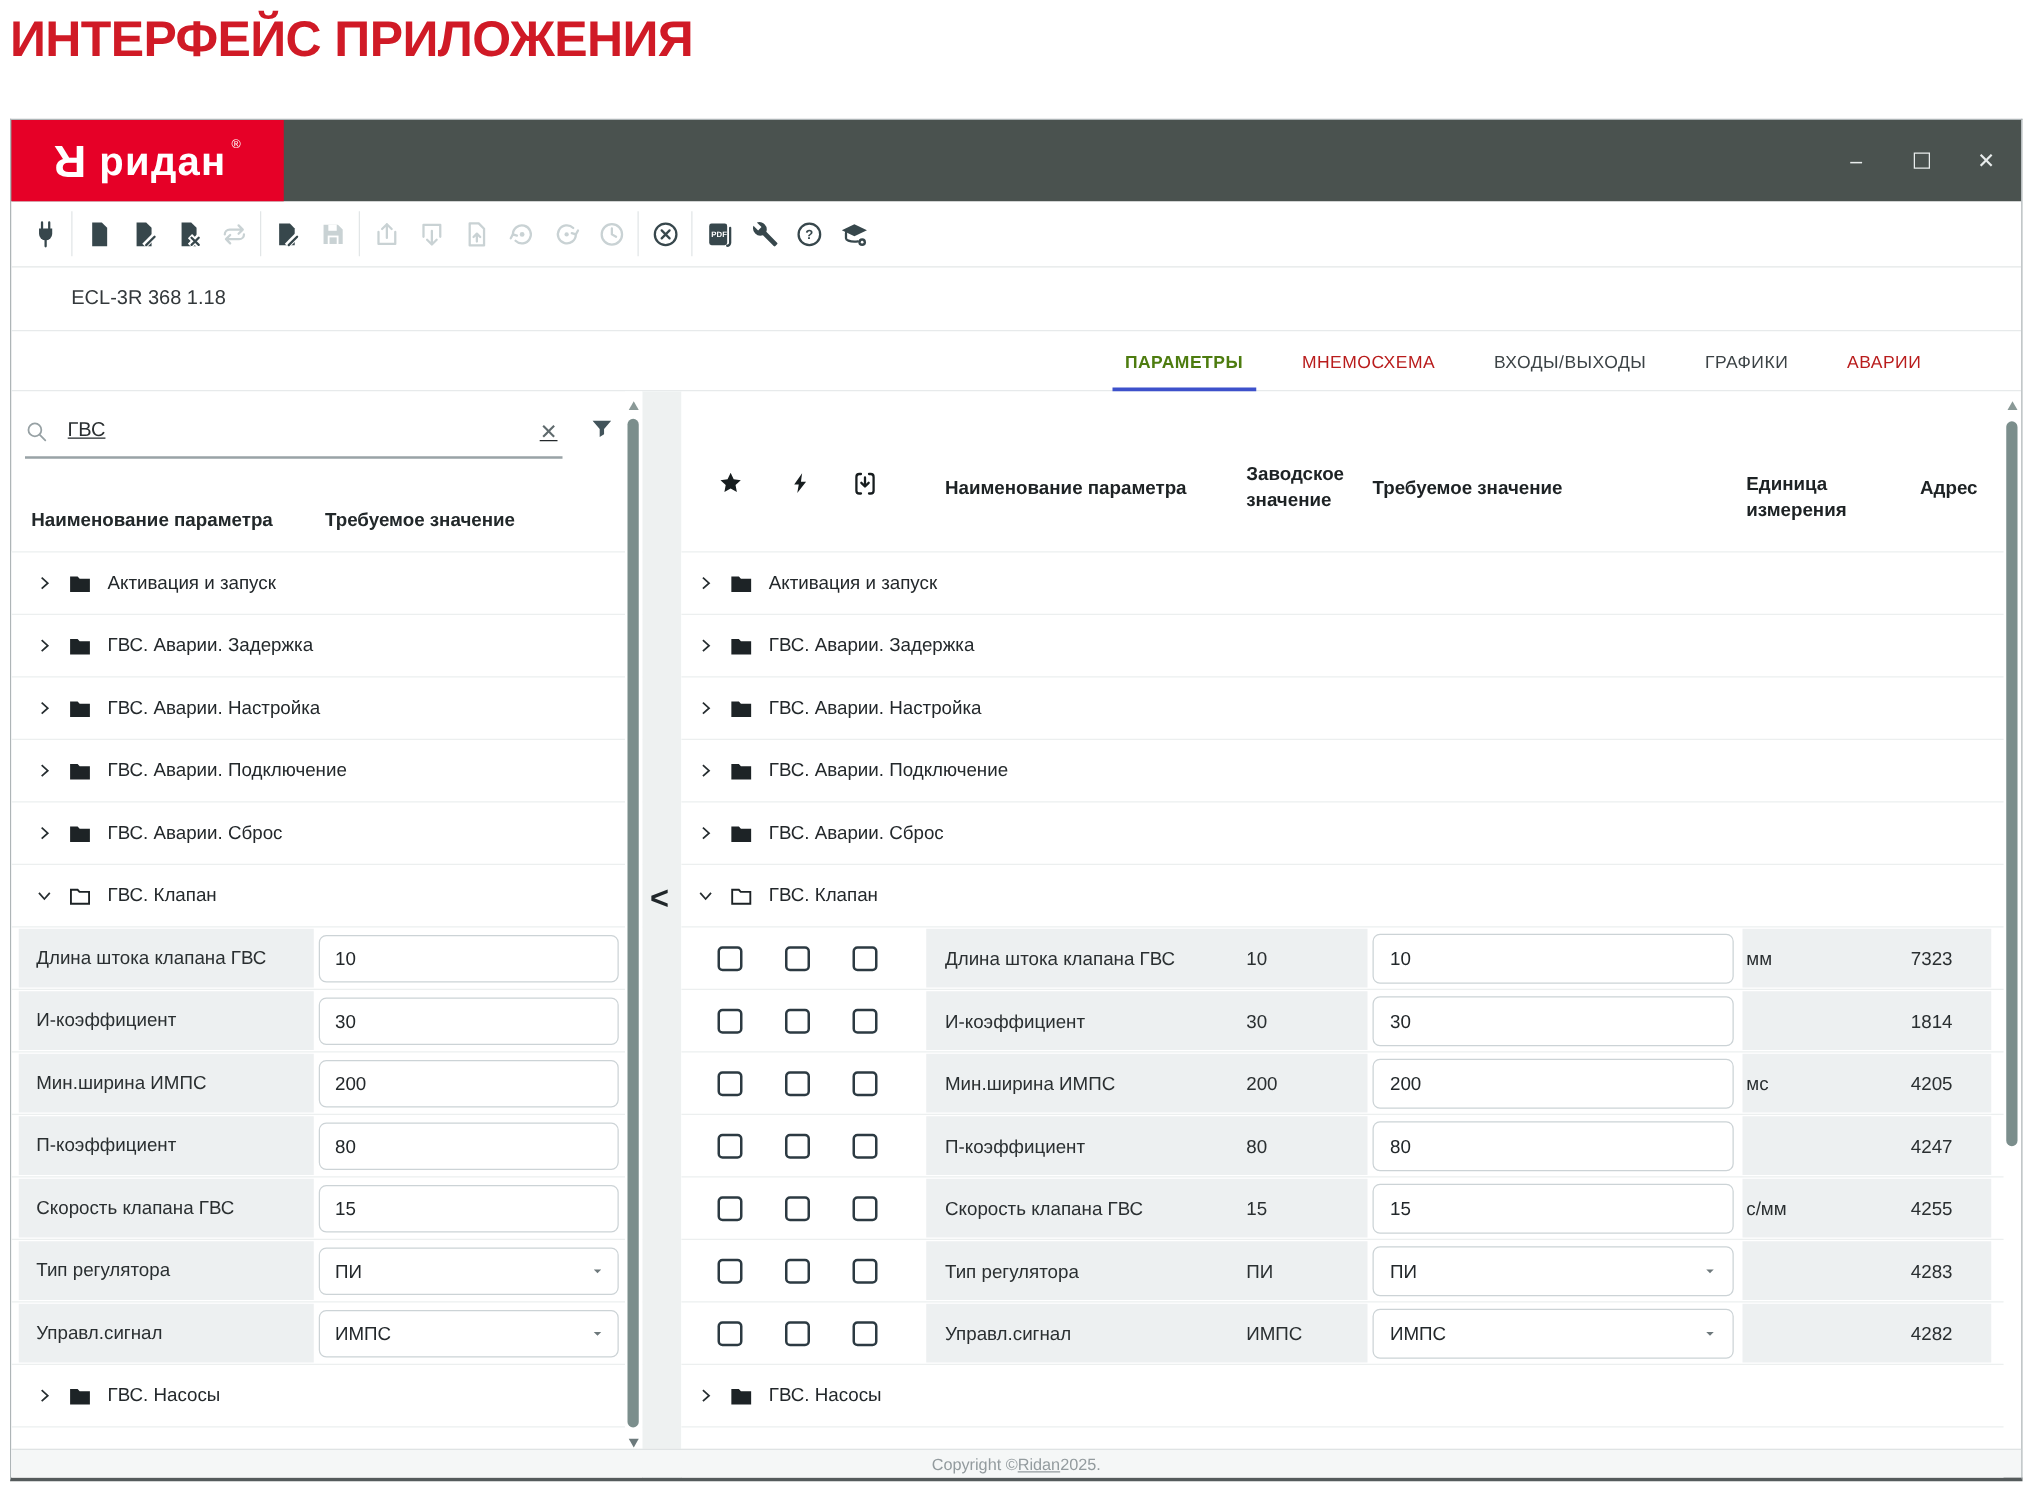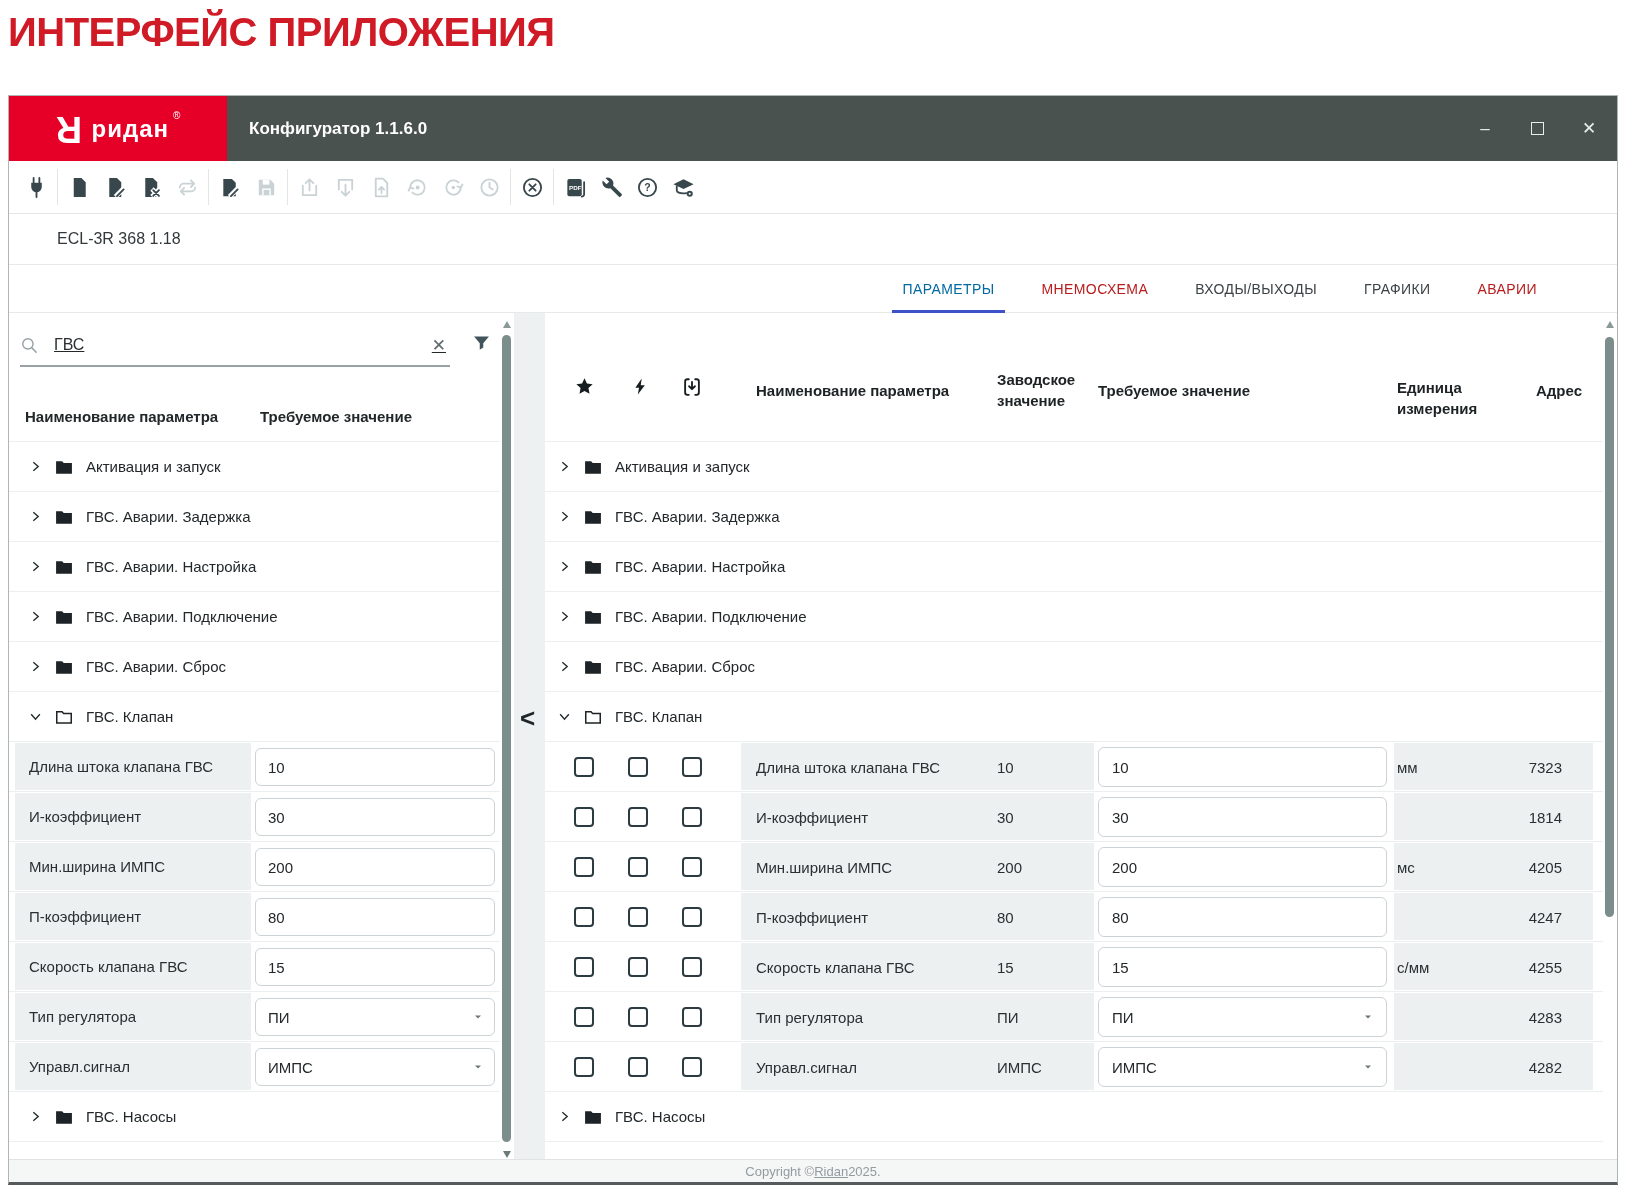--- a/index.html
+++ b/index.html
@@ -4,41 +4,41 @@
 <style>
   html,body{margin:0;padding:0;background:#fff;}
   body{width:1626px;height:1190px;position:relative;font-family:"Liberation Sans",sans-serif;color:#23282b;-webkit-font-smoothing:antialiased;}
   .heading{position:absolute;left:8px;top:10px;font-size:40px;font-weight:bold;letter-spacing:-0.5px;color:#d01a26;}
   
   .app{position:absolute;left:8px;top:95px;width:1610px;height:1090px;background:#fff;border:1px solid #aeb5b7;border-bottom:3px solid #555b5c;box-sizing:border-box;overflow:hidden;}
   
   .titlebar{height:65px;background:#4a524f;display:flex;align-items:stretch;}
   .logo{width:218px;background:#e60027;display:flex;align-items:center;justify-content:center;gap:10px;color:#fff;}
   .logo .mark{display:inline-block;transform:rotate(180deg);font-size:36px;font-weight:bold;line-height:1;}
-  .logo .bname{font-size:24px;font-weight:bold;letter-spacing:1px;line-height:1;}
+  .logo .bname{font-size:32px;font-weight:bold;letter-spacing:1px;line-height:1;}
   .logo sup{font-size:10px;align-self:flex-start;margin-top:14px;margin-left:-6px;}
   .apptitle{color:#fff;font-size:17px;font-weight:bold;display:flex;align-items:center;padding-left:22px;}
   .winctrl{margin-left:auto;display:flex;align-items:center;gap:36px;padding-right:20px;color:#e9eded;}
   .winctrl .wbtn{cursor:default;display:flex;align-items:center;justify-content:center;width:16px;height:16px;font-size:17px;}
   .btn-max{width:11px;height:11px;border:1.6px solid #e9eded;}
   
   .toolbar{height:52px;border-bottom:1px solid #e4e7e8;display:flex;align-items:center;padding-left:6px;}
   .tgroup{display:flex;align-items:center;padding:0 3px;border-right:1px solid #e2e6e7;height:36px;}
   .tgroup:last-child{border-right:none;}
   .tbtn{--ico:#37474c;width:36px;height:40px;display:flex;align-items:center;justify-content:center;background:none;border:0;padding:0;}
   .tbtn.off{--ico:#c9d2d4;}
   .tbtn svg{width:23px;height:23px;}
   .ic-s{fill:none;stroke:var(--ico);stroke-width:1.9;stroke-linecap:round;stroke-linejoin:round;}
   .ic-f{fill:var(--ico);stroke:none;}
   
   .devicebar{height:50px;border-bottom:1px solid #e7eaeb;display:flex;align-items:center;padding-left:48px;font-size:16px;color:#33383b;}
   
   .tabsbar{height:48px;border-bottom:1px solid #e7eaeb;display:flex;justify-content:flex-end;align-items:stretch;padding-right:70px;box-sizing:border-box;}
   .tab{position:relative;display:flex;align-items:center;padding:0 10px;margin-left:27px;font-size:14px;letter-spacing:.4px;color:#3c4346;}
-  .tab.active{color:#0369a1;font-weight:normal;}
+  .tab.active{color:#4d7c0f;font-weight:bold;}
   .tab.active::after{content:'';position:absolute;left:0;right:0;bottom:-1px;height:3px;background:#3d51cb;}
   .tab.disabled{color:#b91c1c;}
   
   .content{position:relative;height:875px;display:flex;overflow:hidden;}
   .leftpanel{position:relative;width:505px;flex:none;overflow:hidden;}
   .dividercol{position:relative;width:31px;flex:none;background:#eef1f1;}
   .handle{position:absolute;top:392px;left:6px;font-size:26px;font-weight:bold;color:#20272a;line-height:1;}
   .rightpanel{position:relative;width:1058px;flex:none;overflow:hidden;}
   .rscrollcol{position:relative;width:14px;flex:none;}
   
@@ -99,21 +99,20 @@
 <div class="heading">ИНТЕРФЕЙС ПРИЛОЖЕНИЯ</div>
 
 <div class="app">
 
   <div class="titlebar">
     <div class="logo">
       <span class="mark">R</span>
       <span class="bname">ридан</span>
       <sup>®</sup>
     </div>
-    <div class="apptitle">Конфигуратор 1.1.6.0</div>
     <div class="winctrl">
       <span class="wbtn">–</span>
       <span class="wbtn">
           <span class="btn-max"></span>
         </span>
       <span class="wbtn">✕</span>
     </div>
   </div>
 
   <div class="toolbar">

